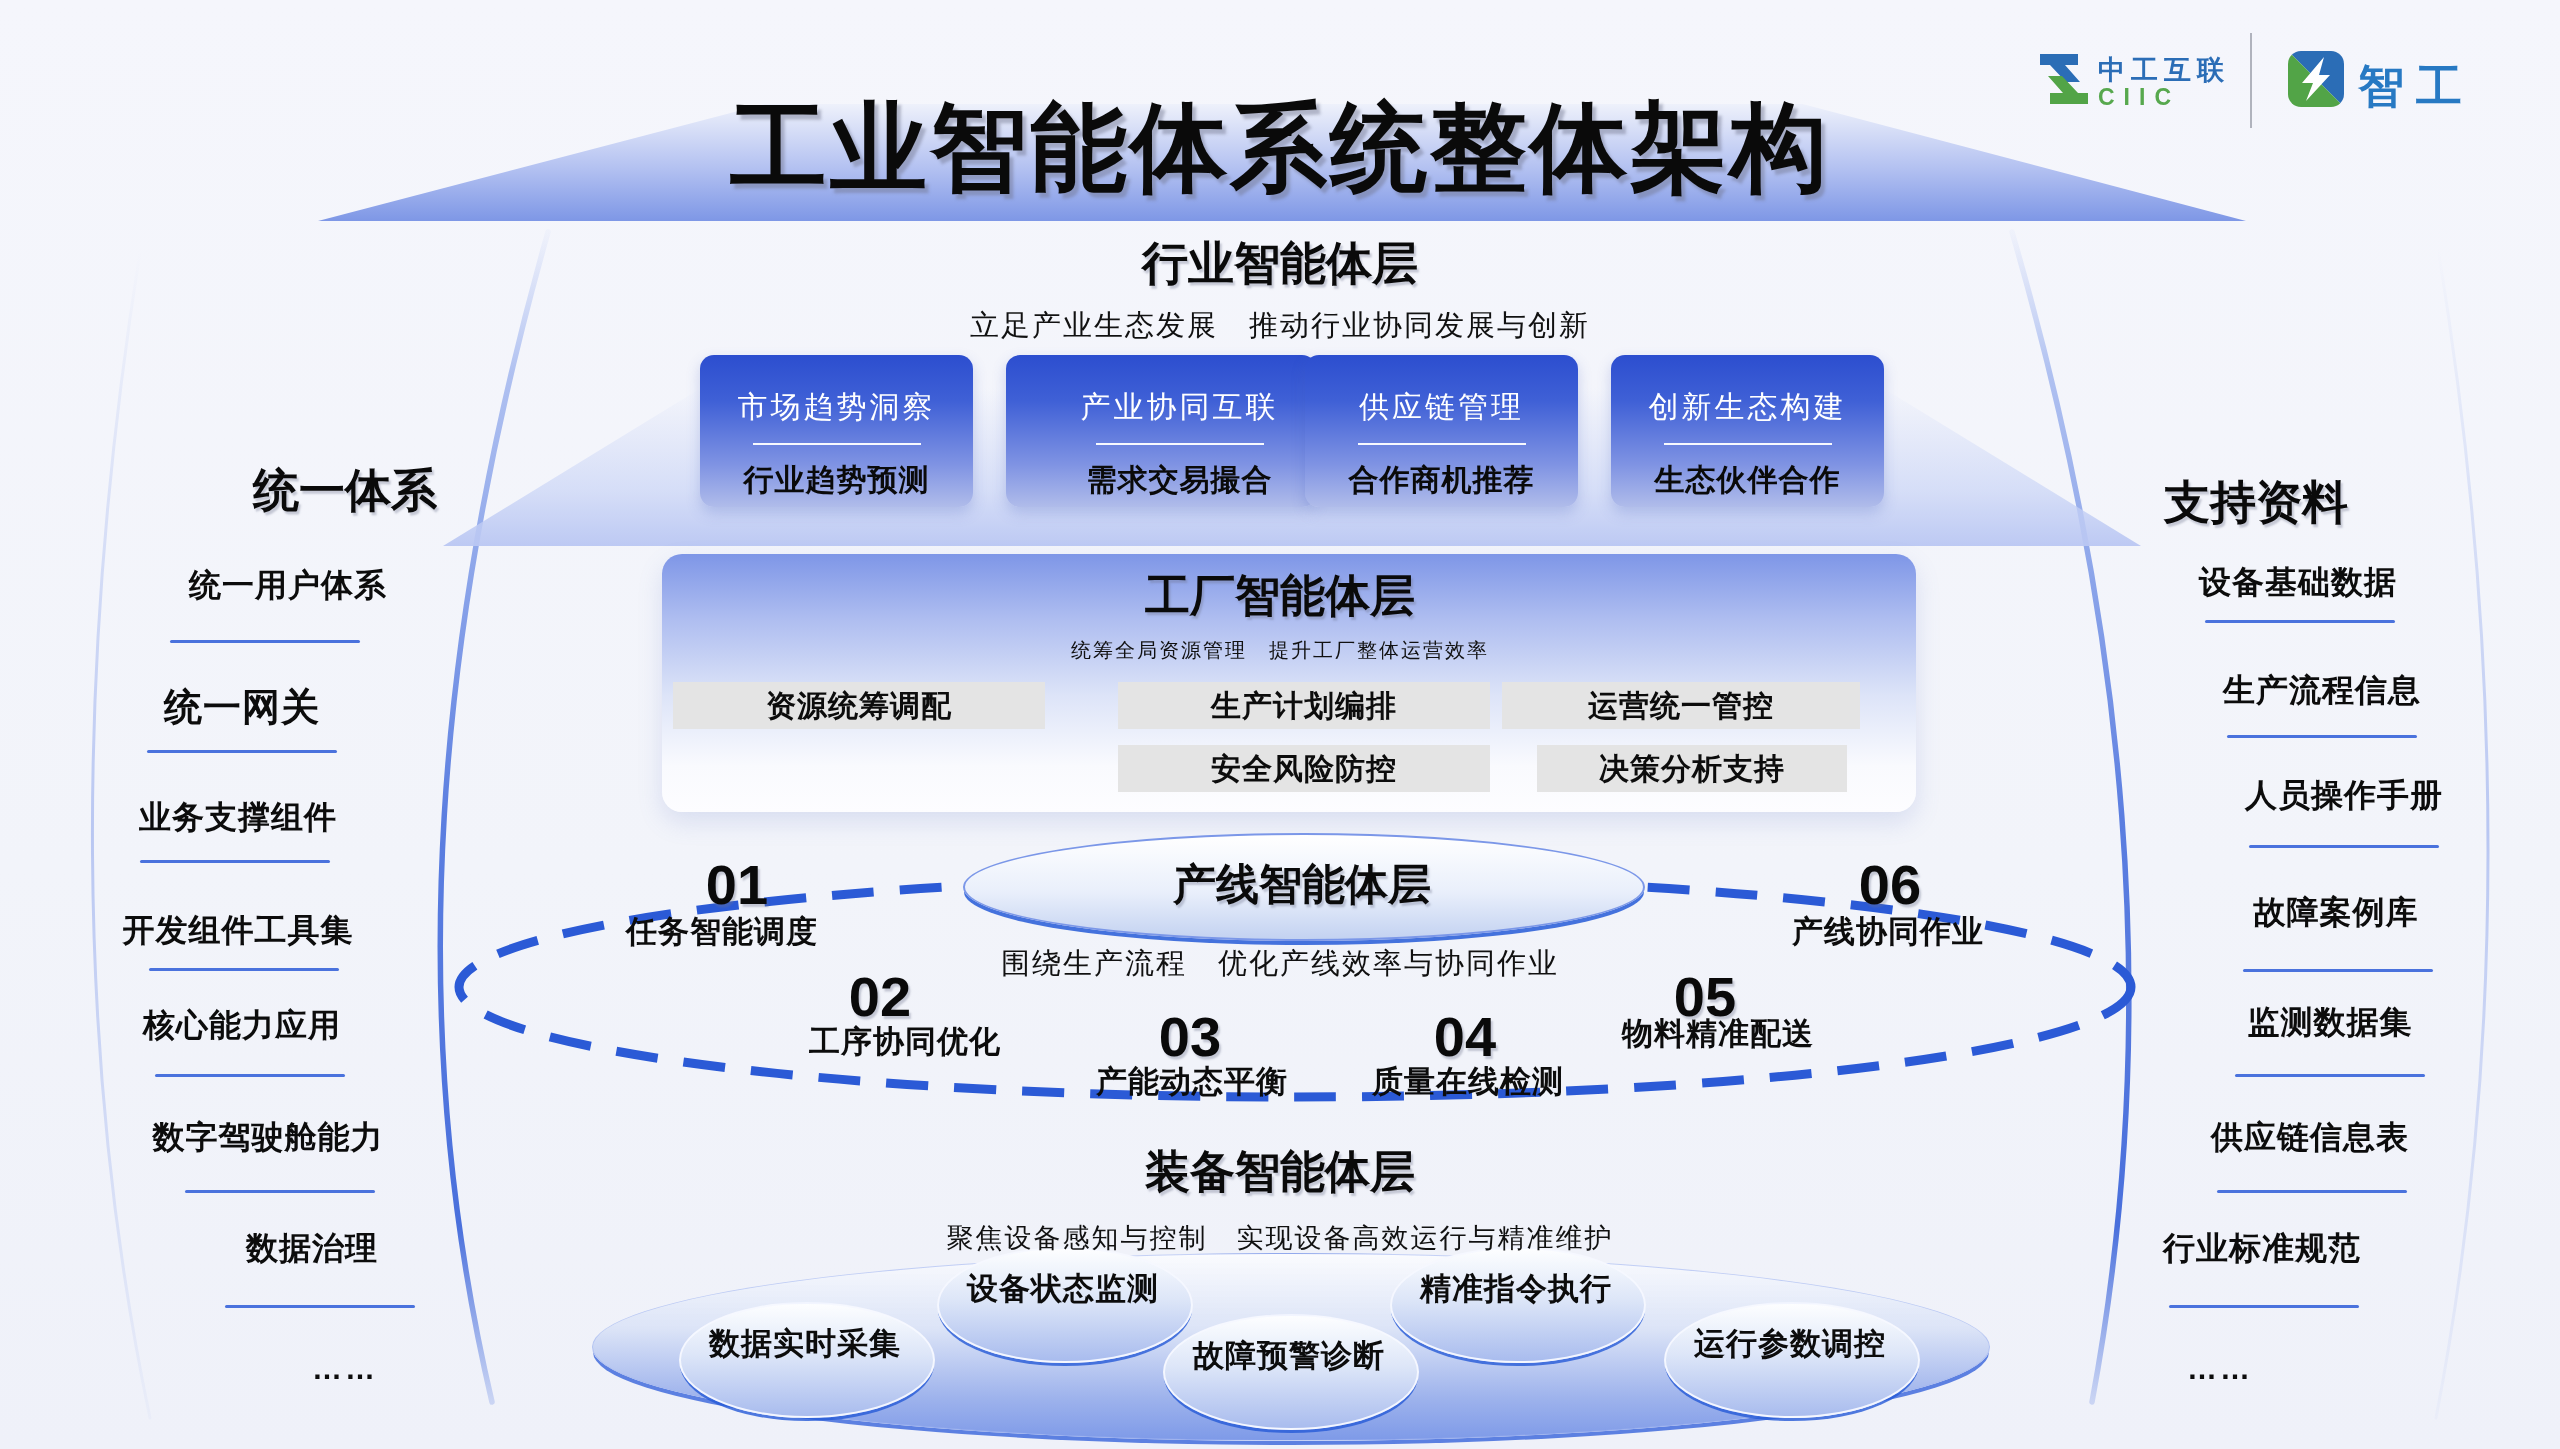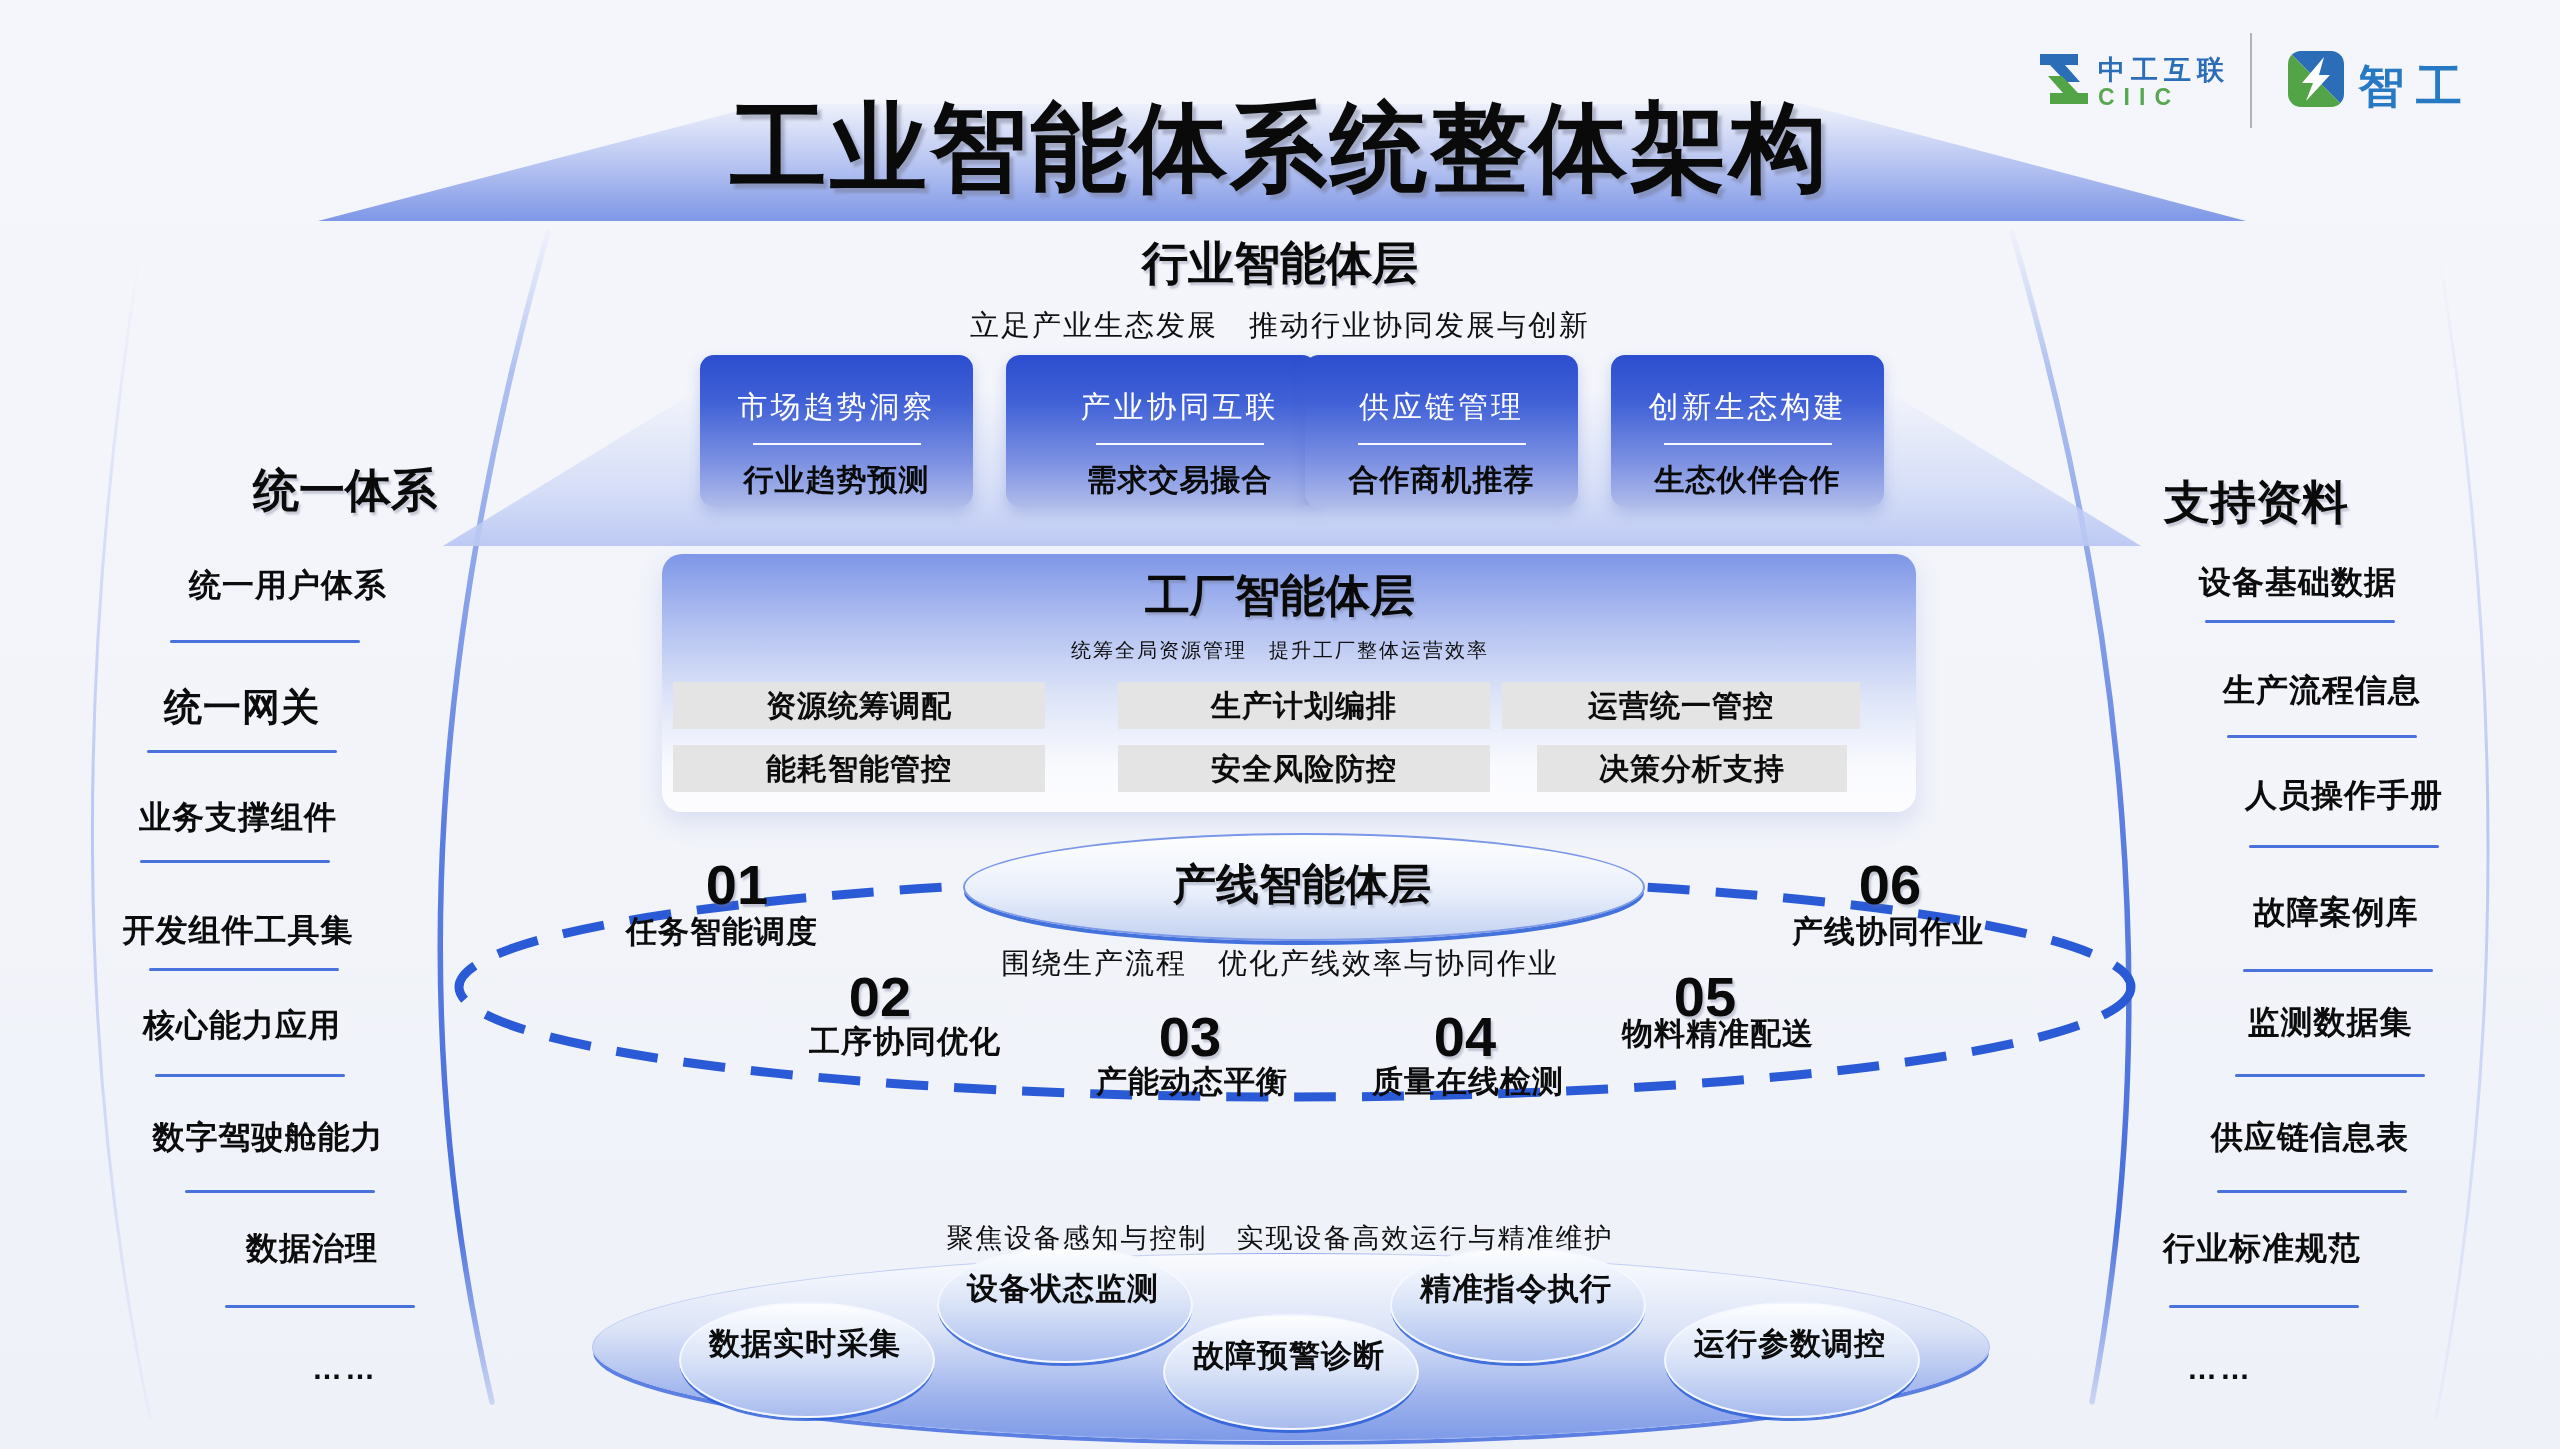--- a/index.html
+++ b/index.html
@@ -150,21 +150,20 @@
     <div class="card-div"></div>
     <div class="card-bot">生态伙伴合作</div>
   </div>
 
   <div class="abs factory-panel"></div>
   <div class="abs ctr factory-title h900 shadow-sm">工厂智能体层</div>
   <div class="abs ctr factory-sub serif">统筹全局资源管理　提升工厂整体运营效率</div>
   <div class="abs gbox" style="left:673px;top:682px;width:372px;">资源统筹调配</div>
   <div class="abs gbox" style="left:1118px;top:682px;width:372px;">生产计划编排</div>
   <div class="abs gbox" style="left:1502px;top:682px;width:358px;">运营统一管控</div>
-  <div class="abs gbox" style="left:673px;top:745px;width:372px;">能耗智能管控</div>
   <div class="abs gbox" style="left:1118px;top:745px;width:372px;">安全风险防控</div>
   <div class="abs gbox" style="left:1537px;top:745px;width:310px;">决策分析支持</div>
 
   <svg class="layer" style="left:450px;top:869px;" width="1690" height="236">
     <ellipse cx="845" cy="118" rx="836" ry="110" fill="none" stroke="#2b5ad6" stroke-width="9" stroke-dasharray="42 26"></ellipse>
   </svg>
   <div class="abs line-ellipse"></div>
   <div class="abs ctr line-title h900 shadow-sm">产线智能体层</div>
   <div class="abs ctr line-sub serif">围绕生产流程　优化产线效率与协同作业</div>
 
@@ -174,20 +173,21 @@
   <div class="abs steplab" style="left:745px;top:1021px;">工序协同优化</div>
   <div class="abs stepnum shadow-sm" style="left:1090px;top:992px;">03</div>
   <div class="abs steplab" style="left:1032px;top:1061px;">产能动态平衡</div>
   <div class="abs stepnum shadow-sm" style="left:1365px;top:992px;">04</div>
   <div class="abs steplab" style="left:1308px;top:1061px;">质量在线检测</div>
   <div class="abs stepnum shadow-sm" style="left:1605px;top:952px;">05</div>
   <div class="abs steplab" style="left:1558px;top:1013px;">物料精准配送</div>
   <div class="abs stepnum shadow-sm" style="left:1790px;top:840px;">06</div>
   <div class="abs steplab" style="left:1728px;top:911px;">产线协同作业</div>
 
+  <div class="abs ctr equip-title h900 shadow-sm">装备智能体层</div>
   <div class="abs ctr equip-sub serif">聚焦设备感知与控制　实现设备高效运行与精准维护</div>
   <div class="abs equip-ellipse"></div>
 
   <div class="abs bubble" style="left:937px;top:1247px;"></div>
   <div class="abs bubble-label" style="left:937px;top:1268px;">设备状态监测</div>
   <div class="abs bubble" style="left:1390px;top:1247px;"></div>
   <div class="abs bubble-label" style="left:1390px;top:1268px;">精准指令执行</div>
   <div class="abs bubble" style="left:679px;top:1302px;"></div>
   <div class="abs bubble-label" style="left:679px;top:1323px;">数据实时采集</div>
   <div class="abs bubble" style="left:1163px;top:1314px;"></div>

